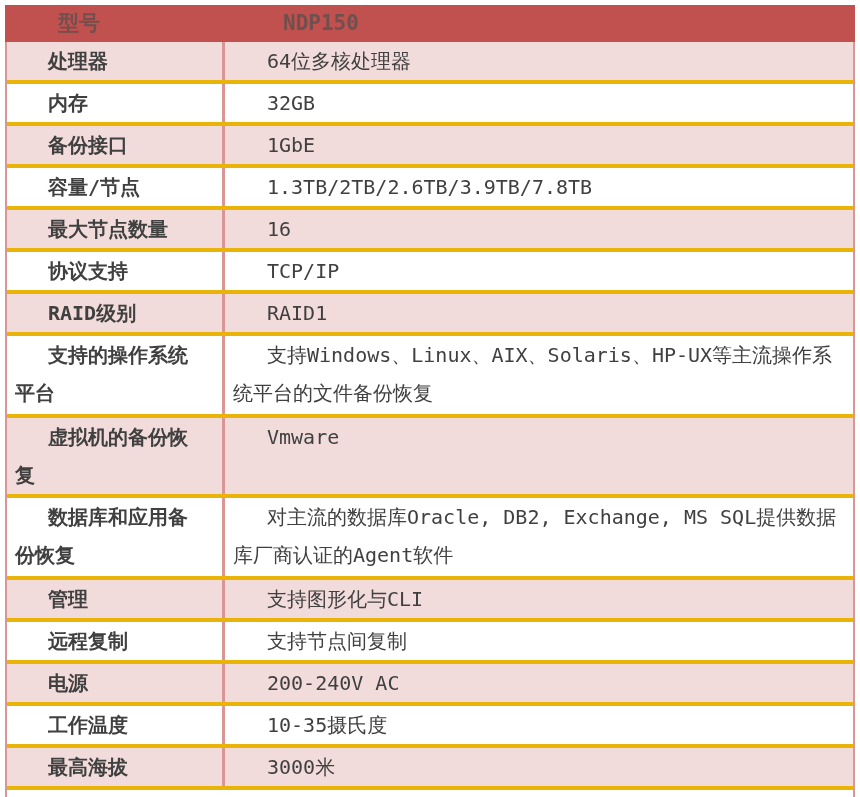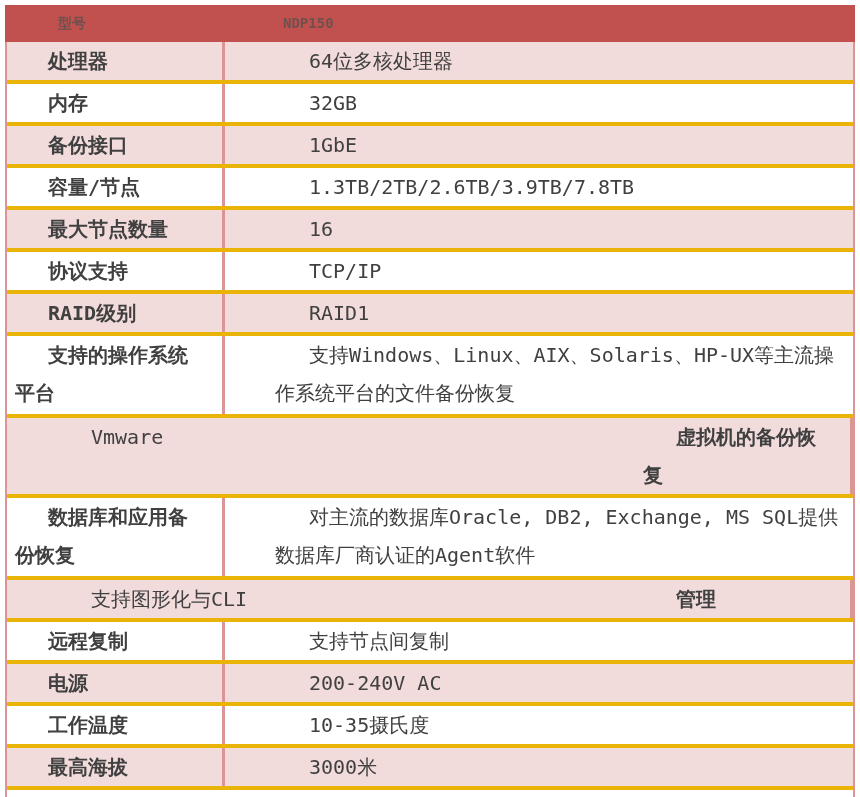--- a/index.html
+++ b/index.html
@@ -20,21 +20,21 @@
     left: 5px;
     top: 5px;
     width: 850px;
   }
   
   .thead {
     display: flex;
     background: #C1514E;
     height: 37px;
     line-height: 37px;
-    font-size: 14px;
+    font-size: 21px;
     font-weight: bold;
     color: #70504E;
   }
   .thead .h-label {
     width: 218px;
     box-sizing: border-box;
     padding-left: 53px;
     overflow: hidden;
     white-space: nowrap;
   }
@@ -79,21 +79,20 @@
     font-weight: bold;
     padding: 0 26px 0 8px;
     text-indent: 33px;
     word-break: break-all;
   }
   .cell.value {
     flex: 1;
     padding: 0 12px 0 8px;
     text-indent: 34px;
     word-break: break-all;
-    margin-left: 42px;
   }
 </style>
 </head>
 <body>
 
 <div class="page">
   <div class="spec-table">
 
     <div class="thead">
       <div class="h-label">型号</div>
@@ -136,32 +135,32 @@
         <div class="cell label">RAID级别</div>
         <div class="cell value">RAID1</div>
       </div>
 
       <div class="row tall">
         <div class="cell label">支持的操作系统平台</div>
         <div class="cell value">支持Windows、Linux、AIX、Solaris、HP-UX等主流操作系统平台的文件备份恢复</div>
       </div>
 
       <div class="row">
+        <div class="cell label">虚拟机的备份恢复</div>
         <div class="cell value">Vmware</div>
-        <div class="cell label">虚拟机的备份恢复</div>
       </div>
 
       <div class="row tall">
         <div class="cell label">数据库和应用备份恢复</div>
         <div class="cell value">对主流的数据库Oracle, DB2, Exchange, MS SQL提供数据库厂商认证的Agent软件</div>
       </div>
 
       <div class="row">
+        <div class="cell label">管理</div>
         <div class="cell value">支持图形化与CLI</div>
-        <div class="cell label">管理</div>
       </div>
 
       <div class="row">
         <div class="cell label">远程复制</div>
         <div class="cell value">支持节点间复制</div>
       </div>
 
       <div class="row">
         <div class="cell label">电源</div>
         <div class="cell value">200-240V AC</div>

